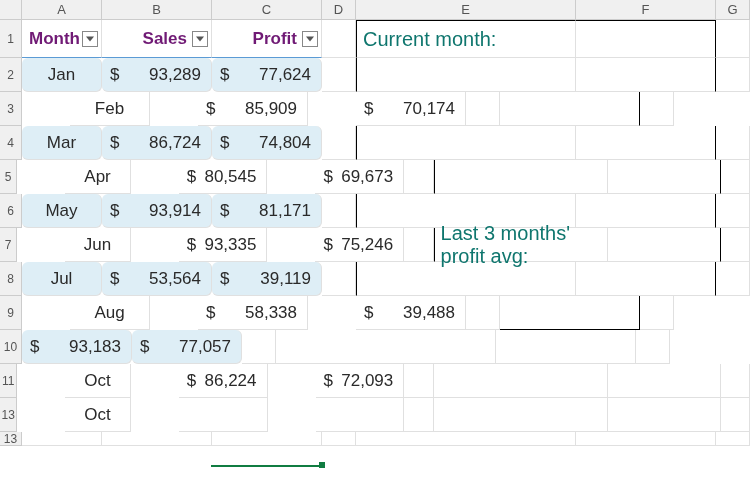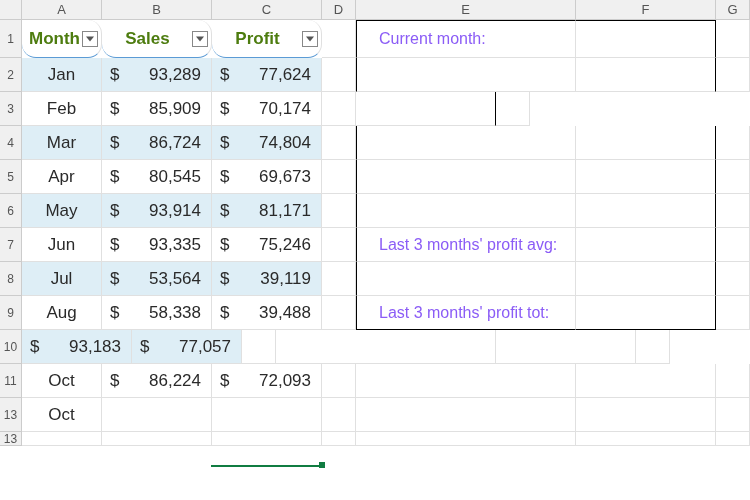--- a/index.html
+++ b/index.html
@@ -71,79 +71,78 @@
     border-bottom: 1px solid #e0e0e0;
     display: flex;
     align-items: center;
     padding: 0 6px;
     position: relative;
   }
   
   .thdr {
     font-weight: 600;
     font-size: 17px;
-    color: #4d7c0f;
+    color: #701a75;
     background: #fff;
     justify-content: center;
     border-bottom: 1.5px solid #5b9bd5;
-    border-radius: 14px;
   }
   .thdr .filter {
     position: absolute;
     right: 3px;
     top: 50%;
     transform: translateY(-50%);
     width: 16px;
     height: 16px;
     border: 1px solid #888;
     background: #fff;
     display: flex;
     align-items: center;
     justify-content: center;
   }
   .thdr .filter svg { width: 8px; height: 6px; }
-  .trow-even { background: #deeef6; }
-  .trow-odd  { background: #ffffff; }
+  .trow-even { background: #deeef6; border-radius: 6px; }
+  .trow-odd  { background: #ffffff; margin-left: 48px; }
   .tcell-month {
     justify-content: center;
     font-size: 17px;
     color: #2a2a2a;
   }
   .tcell-money {
     font-size: 17px;
     color: #2a2a2a;
     font-variant-numeric: tabular-nums;
     justify-content: space-between;
   }
   .tcell-money .ds { padding-left: 2px; }
   .tcell-money .num { padding-right: 4px; }
   
   .side-label {
-    font-size: 16px;
-    color: #8b5cf6;
-    padding-left: 22px;
+    font-size: 20px;
+    color: #0f766e;
+    padding-left: 6px;
   }
   
   .bt { border-top: 1.5px solid #000 !important; }
   .bb { border-bottom: 1.5px solid #000 !important; }
   .bl { border-left: 1.5px solid #000 !important; }
   .br { border-right: 1.5px solid #000 !important; }
   
   .sel {
     position: absolute;
     border: 2px solid #107c41;
     pointer-events: none;
   }
   .sel .handle {
     position: absolute;
     right: -3px; bottom: -3px;
     width: 6px; height: 6px;
     background: #107c41;
   }
-  .th-right { justify-content: center; padding-right: 24px; }
+  .th-right { justify-content: flex-end; padding-right: 24px; }
   .th-center { justify-content: center; padding-right: 20px; }
 </style>
 </head>
 <body>
 
 <div class="sheet">
 
   <div class="col-headers">
     <div class="corner"></div>
     <div class="col-h cA">A</div>
@@ -308,23 +307,20 @@
         <div class="cell cA tcell-month trow-odd">Aug</div>
         <div class="cell cB tcell-money trow-odd">
           <span class="ds">$</span>
           <span class="num">58,338</span>
         </div>
         <div class="cell cC tcell-money trow-odd">
           <span class="ds">$</span>
           <span class="num">39,488</span>
         </div>
         <div class="cell cD"></div>
-        <div class="cell cE bl bb side-label">
-          <span>Last 3 months' profit tot:</span>
-        </div>
         <div class="cell cF br bb"></div>
         <div class="cell cG"></div>
       </div>
       <div class="row">
         <div class="row-h">10</div>
         <div class="cell cB tcell-money trow-even">
           <span class="ds">$</span>
           <span class="num">93,183</span>
         </div>
         <div class="cell cC tcell-money trow-even">

